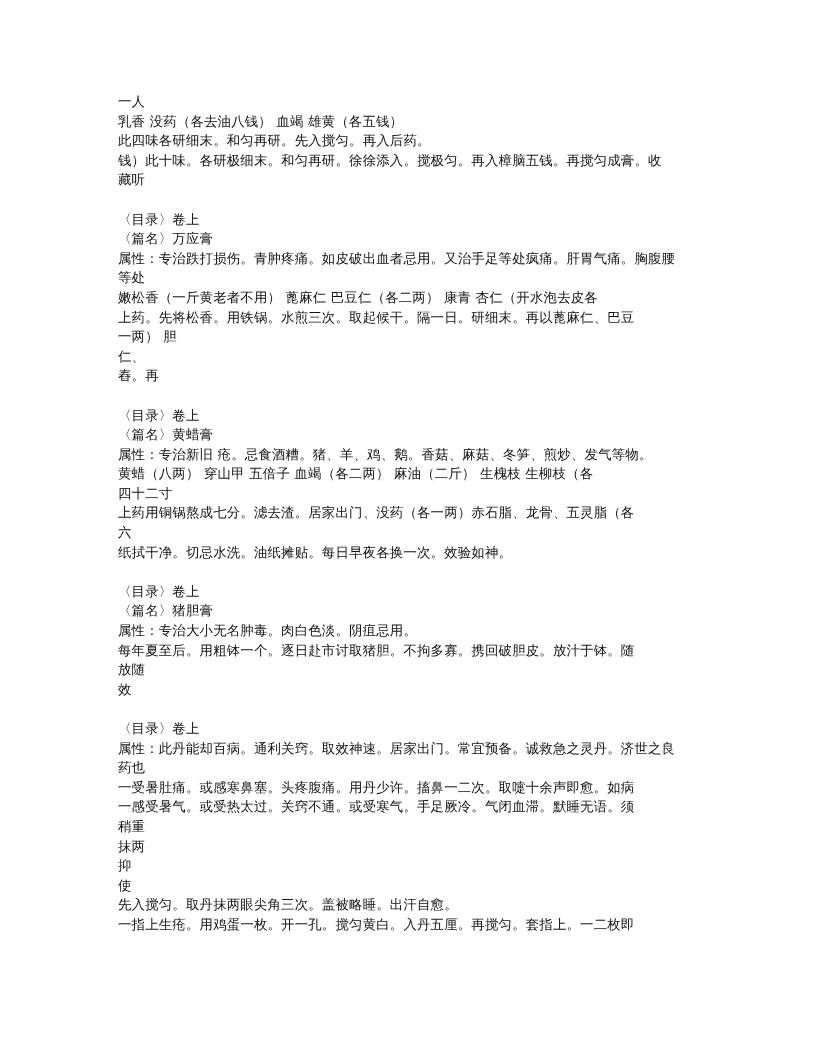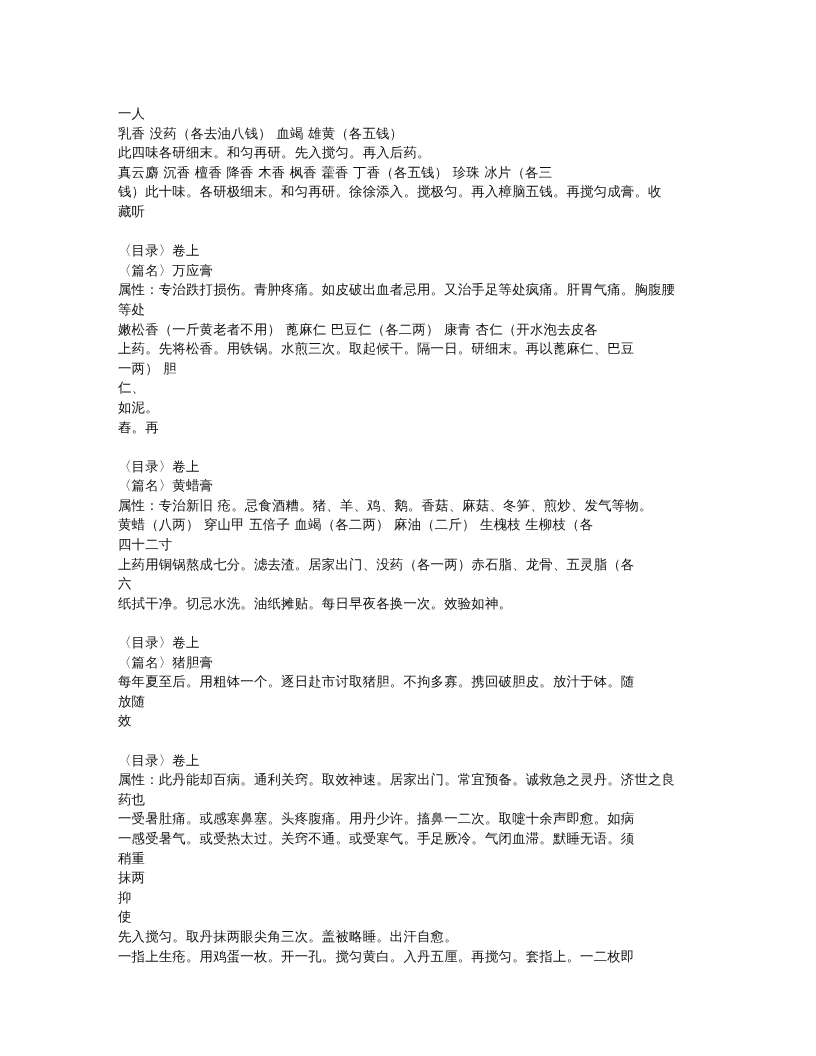--- a/index.html
+++ b/index.html
@@ -11,21 +11,21 @@
       width: 816px;
       height: 1056px;
       position: relative;
       overflow: hidden;
       font-family: "DejaVu Serif", "Liberation Serif", serif;
       color: #111111;
     }
     .page {
       position: absolute;
       left: 118px;
-      top: 104px;
+      top: 92px;
       width: 600px;
     }
     .line {
       display: block;
       height: 19.6px;
       line-height: 19.6px;
       font-size: 13.4px;
       white-space: pre;
       letter-spacing: 0.2px;
     }
@@ -35,55 +35,54 @@
   </style>
 </head>
 <body>
 
 <div class="page">
 
   <div>
     <span class="line">一人</span>
     <span class="line">乳香 没药（各去油八钱） 血竭 雄黄（各五钱）</span>
     <span class="line">此四味各研细末。和匀再研。先入搅匀。再入后药。</span>
-    <span class="line">真云麝 沉香 檀香 降香 木香 枫香 藿香 丁香（各五钱） 珍珠 冰片（各三</span>
     <span class="line">钱）此十味。各研极细末。和匀再研。徐徐添入。搅极匀。再入樟脑五钱。再搅匀成膏。收</span>
     <span class="line">藏听</span>
   </div>
   <div class="blank"></div>
 
   <div>
     <span class="line">〈目录〉卷上</span>
     <span class="line">〈篇名〉万应膏</span>
     <span class="line">属性：专治跌打损伤。青肿疼痛。如皮破出血者忌用。又治手足等处疯痛。肝胃气痛。胸腹腰</span>
     <span class="line">等处</span>
     <span class="line">嫩松香（一斤黄老者不用） 蓖麻仁 巴豆仁（各二两） 康青 杏仁（开水泡去皮各</span>
     <span class="line">上药。先将松香。用铁锅。水煎三次。取起候干。隔一日。研细末。再以蓖麻仁、巴豆</span>
     <span class="line">一两） 胆</span>
     <span class="line">仁、</span>
-    <span class="line">如泥。</span>
     <span class="line">舂。再</span>
   </div>
   <div class="blank"></div>
 
   <div>
     <span class="line">〈目录〉卷上</span>
     <span class="line">〈篇名〉黄蜡膏</span>
     <span class="line">属性：专治新旧 疮。忌食酒糟。猪、羊、鸡、鹅。香菇、麻菇、冬笋、煎炒、发气等物。</span>
     <span class="line">黄蜡（八两） 穿山甲 五倍子 血竭（各二两） 麻油（二斤） 生槐枝 生柳枝（各</span>
     <span class="line">四十二寸</span>
     <span class="line">上药用铜锅熬成七分。滤去渣。居家出门、没药（各一两）赤石脂、龙骨、五灵脂（各</span>
     <span class="line">六</span>
     <span class="line">纸拭干净。切忌水洗。油纸摊贴。每日早夜各换一次。效验如神。</span>
   </div>
   <div class="blank"></div>
 
   <div>
     <span class="line">〈目录〉卷上</span>
     <span class="line">〈篇名〉猪胆膏</span>
+    <span class="line">属性：专治大小无名肿毒。肉白色淡。阴疽忌用。</span>
     <span class="line">每年夏至后。用粗钵一个。逐日赴市讨取猪胆。不拘多寡。携回破胆皮。放汁于钵。随</span>
     <span class="line">放随</span>
     <span class="line">效</span>
   </div>
   <div class="blank"></div>
 
   <div>
     <span class="line">〈目录〉卷上</span>
     <span class="line">属性：此丹能却百病。通利关窍。取效神速。居家出门。常宜预备。诚救急之灵丹。济世之良</span>
     <span class="line">药也</span>

